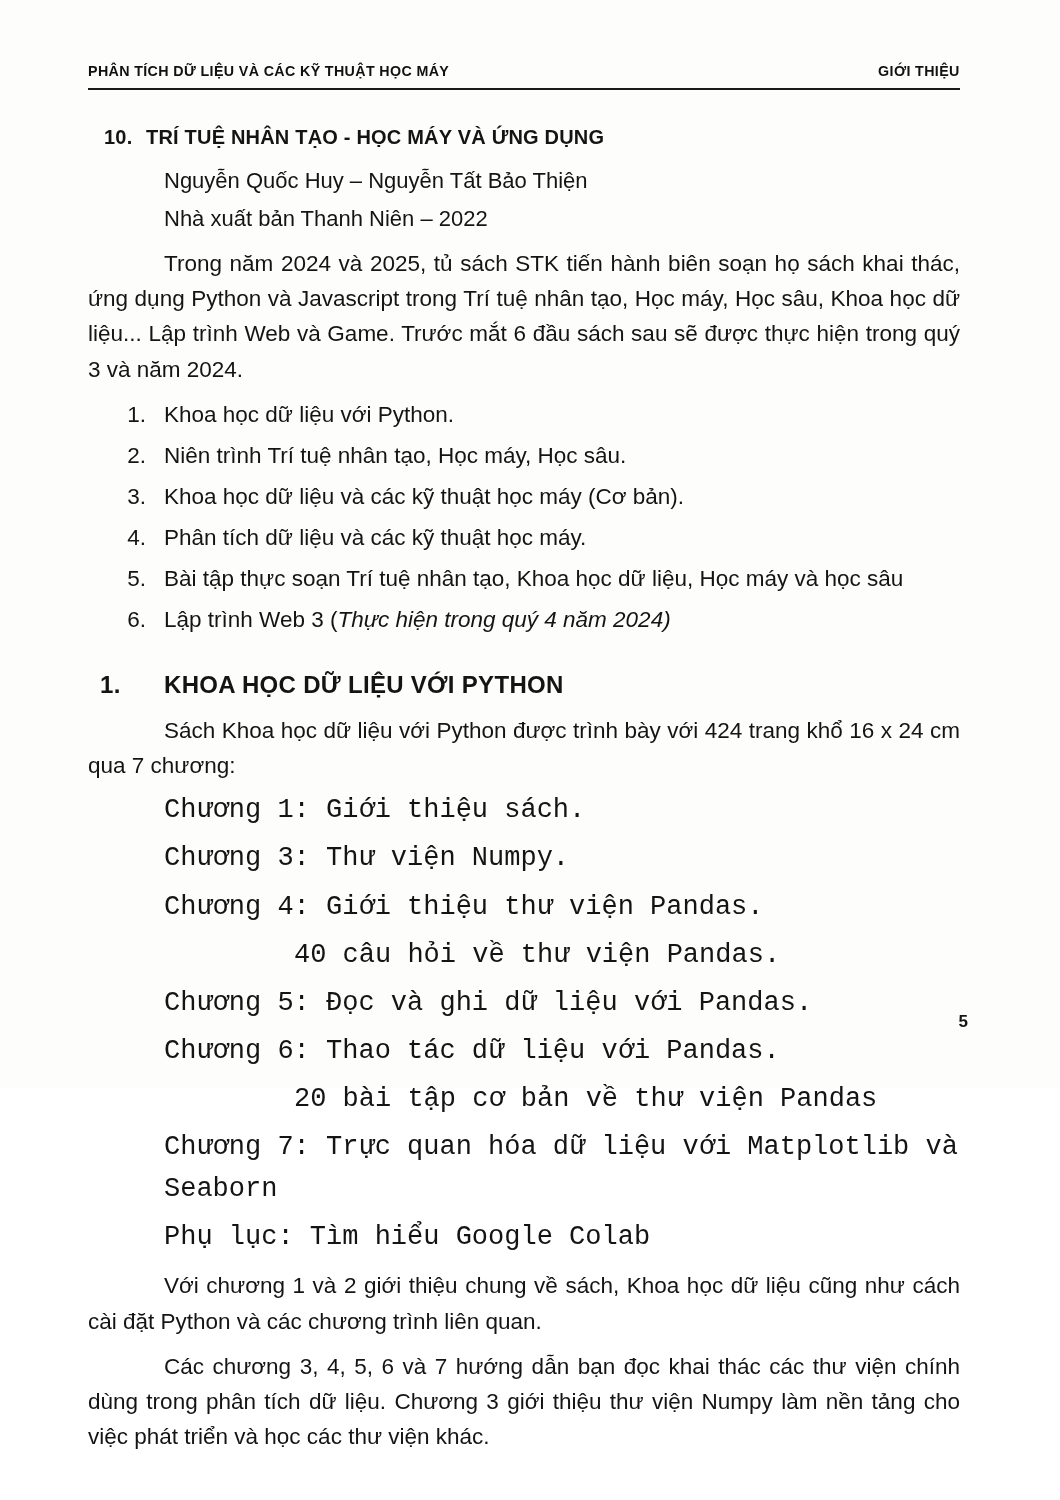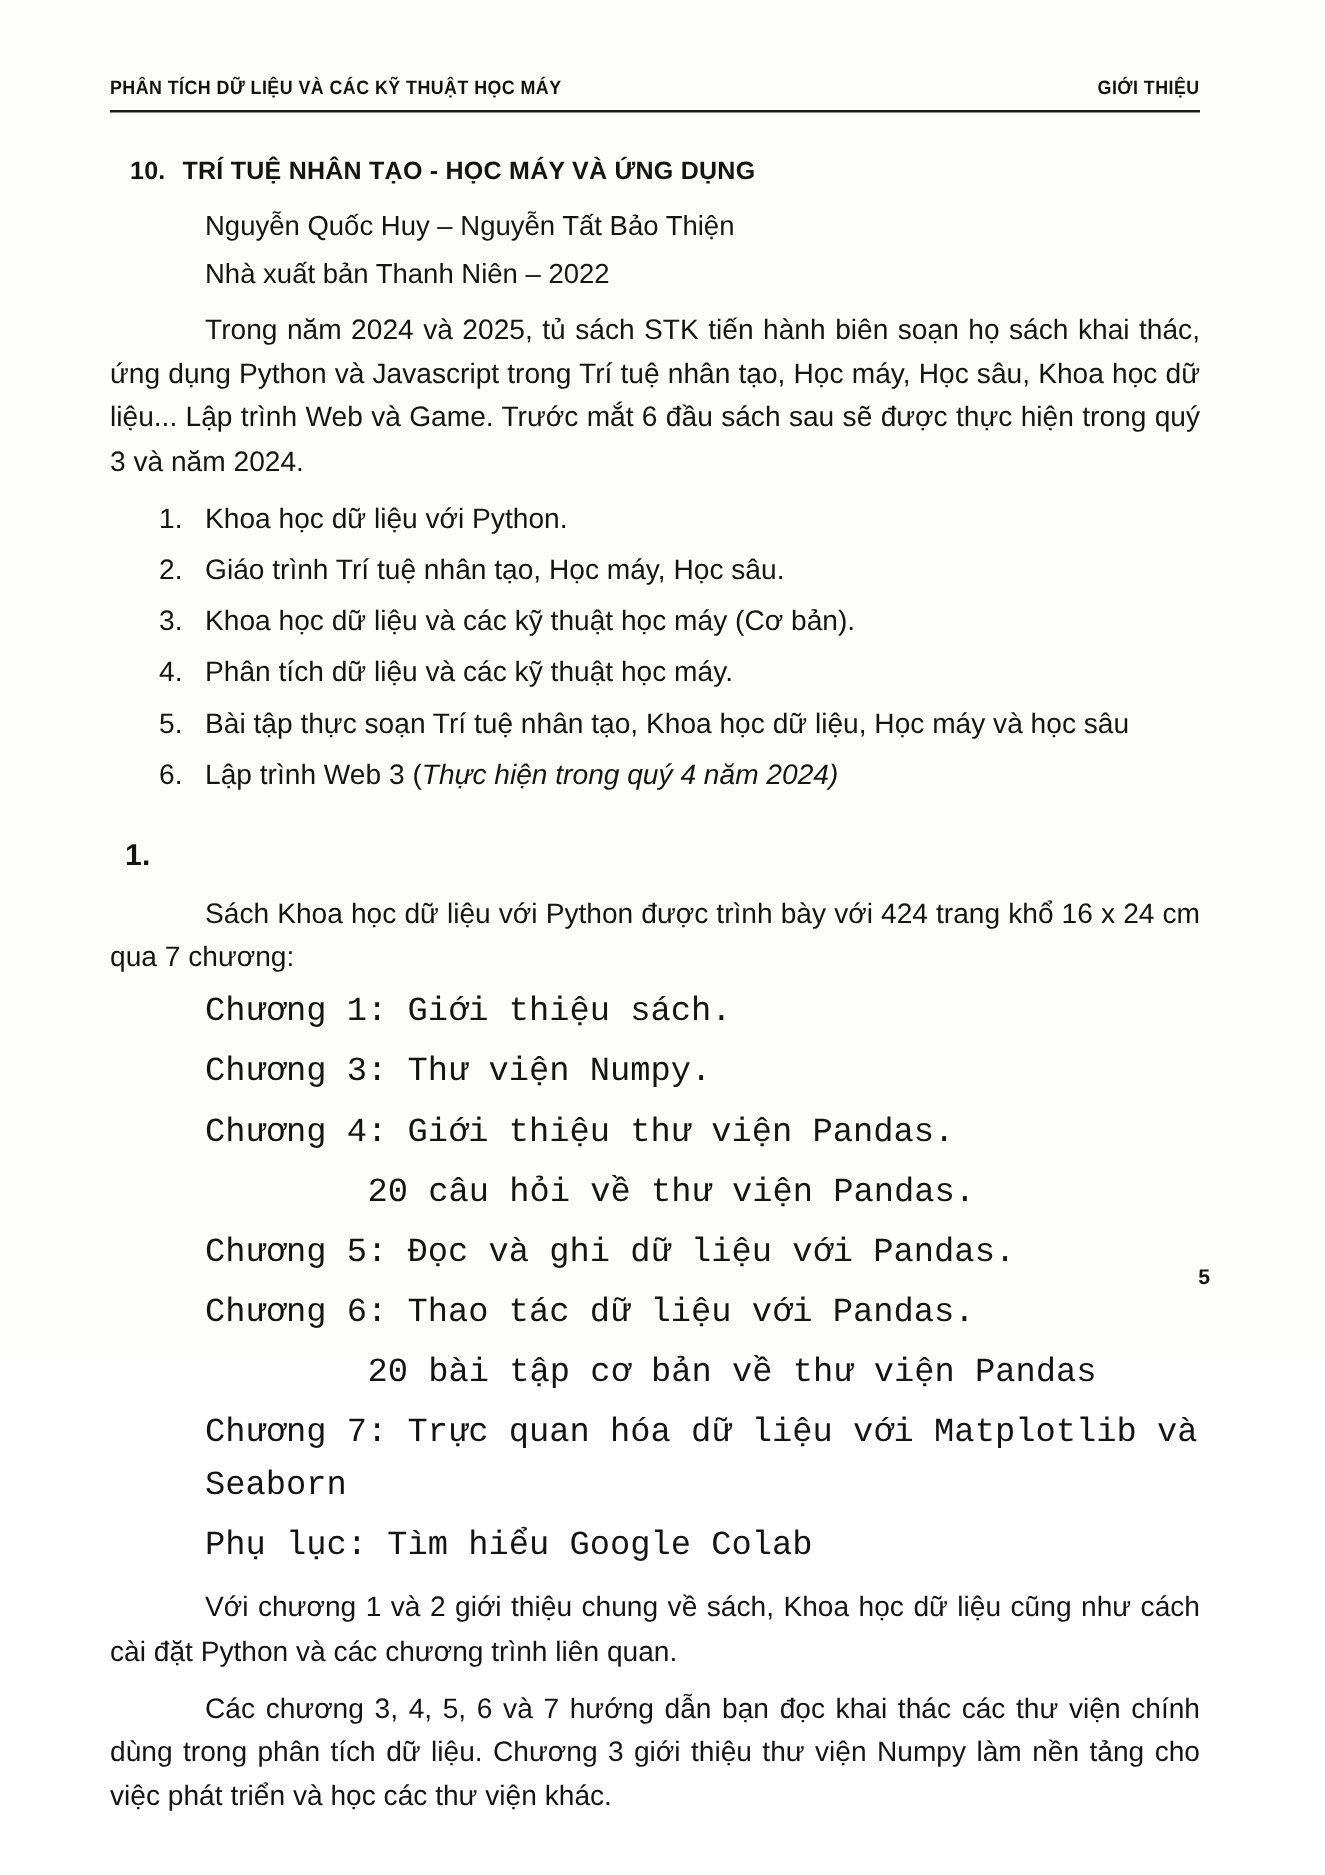--- a/index.html
+++ b/index.html
@@ -185,21 +185,21 @@
 
     <p class="para">Trong năm 2024 và 2025, tủ sách STK tiến hành biên soạn họ sách khai thác, ứng dụng Python và Javascript trong Trí tuệ nhân tạo, Học máy, Học sâu, Khoa học dữ liệu... Lập trình Web và Game. Trước mắt 6 đầu sách sau sẽ được thực hiện trong quý 3 và năm 2024.</p>
 
     <ol class="numlist">
       <li>
         <span class="marker">1.</span>
         <span class="body"><span>Khoa học dữ liệu với Python.</span><span class="ital"></span></span>
       </li>
       <li>
         <span class="marker">2.</span>
-        <span class="body"><span>Giáo trình Trí tuệ nhân tạo, Học máy, Học sâu.</span><span class="ital"></span></span>
+        <span class="body"><span>Niên trình Trí tuệ nhân tạo, Học máy, Học sâu.</span><span class="ital"></span></span>
       </li>
       <li>
         <span class="marker">3.</span>
         <span class="body"><span>Khoa học dữ liệu và các kỹ thuật học máy (Cơ bản).</span><span class="ital"></span></span>
       </li>
       <li>
         <span class="marker">4.</span>
         <span class="body"><span>Phân tích dữ liệu và các kỹ thuật học máy.</span><span class="ital"></span></span>
       </li>
       <li>
@@ -207,29 +207,30 @@
         <span class="body"><span>Bài tập thực soạn Trí tuệ nhân tạo, Khoa học dữ liệu, Học máy và học sâu</span><span class="ital"></span></span>
       </li>
       <li>
         <span class="marker">6.</span>
         <span class="body"><span>Lập trình Web 3 (</span><span class="ital">Thực hiện trong quý 4 năm 2024)</span></span>
       </li>
     </ol>
 
     <h2 class="chapter">
       <span class="num">1.</span>
+      <span class="txt">KHOA HỌC DỮ LIỆU VỚI PYTHON</span>
     </h2>
 
     <p class="para">Sách Khoa học dữ liệu với Python được trình bày với 424 trang khổ 16 x 24 cm qua 7 chương:</p>
 
     <div>
       <p class="chapline">Chương 1: Giới thiệu sách.</p>
       <p class="chapline">Chương 3: Thư viện Numpy.</p>
       <p class="chapline">Chương 4: Giới thiệu thư viện Pandas.</p>
-      <p class="chapline indent2">20 câu hỏi về thư viện Pandas.</p>
+      <p class="chapline indent2">40 câu hỏi về thư viện Pandas.</p>
       <p class="chapline">Chương 5: Đọc và ghi dữ liệu với Pandas.</p>
       <p class="chapline">Chương 6: Thao tác dữ liệu với Pandas.</p>
       <p class="chapline indent2">20 bài tập cơ bản về thư viện Pandas</p>
       <p class="chapline">Chương 7: Trực quan hóa dữ liệu với Matplotlib và Seaborn</p>
       <p class="chapline">Phụ lục: Tìm hiểu Google Colab</p>
     </div>
 
     <p class="para">Với chương 1 và 2 giới thiệu chung về sách, Khoa học dữ liệu cũng như cách cài đặt Python và các chương trình liên quan.</p>
     <p class="para">Các chương 3, 4, 5, 6 và 7 hướng dẫn bạn đọc khai thác các thư viện chính dùng trong phân tích dữ liệu. Chương 3 giới thiệu thư viện Numpy làm nền tảng cho việc phát triển và học các thư viện khác.</p>
 

